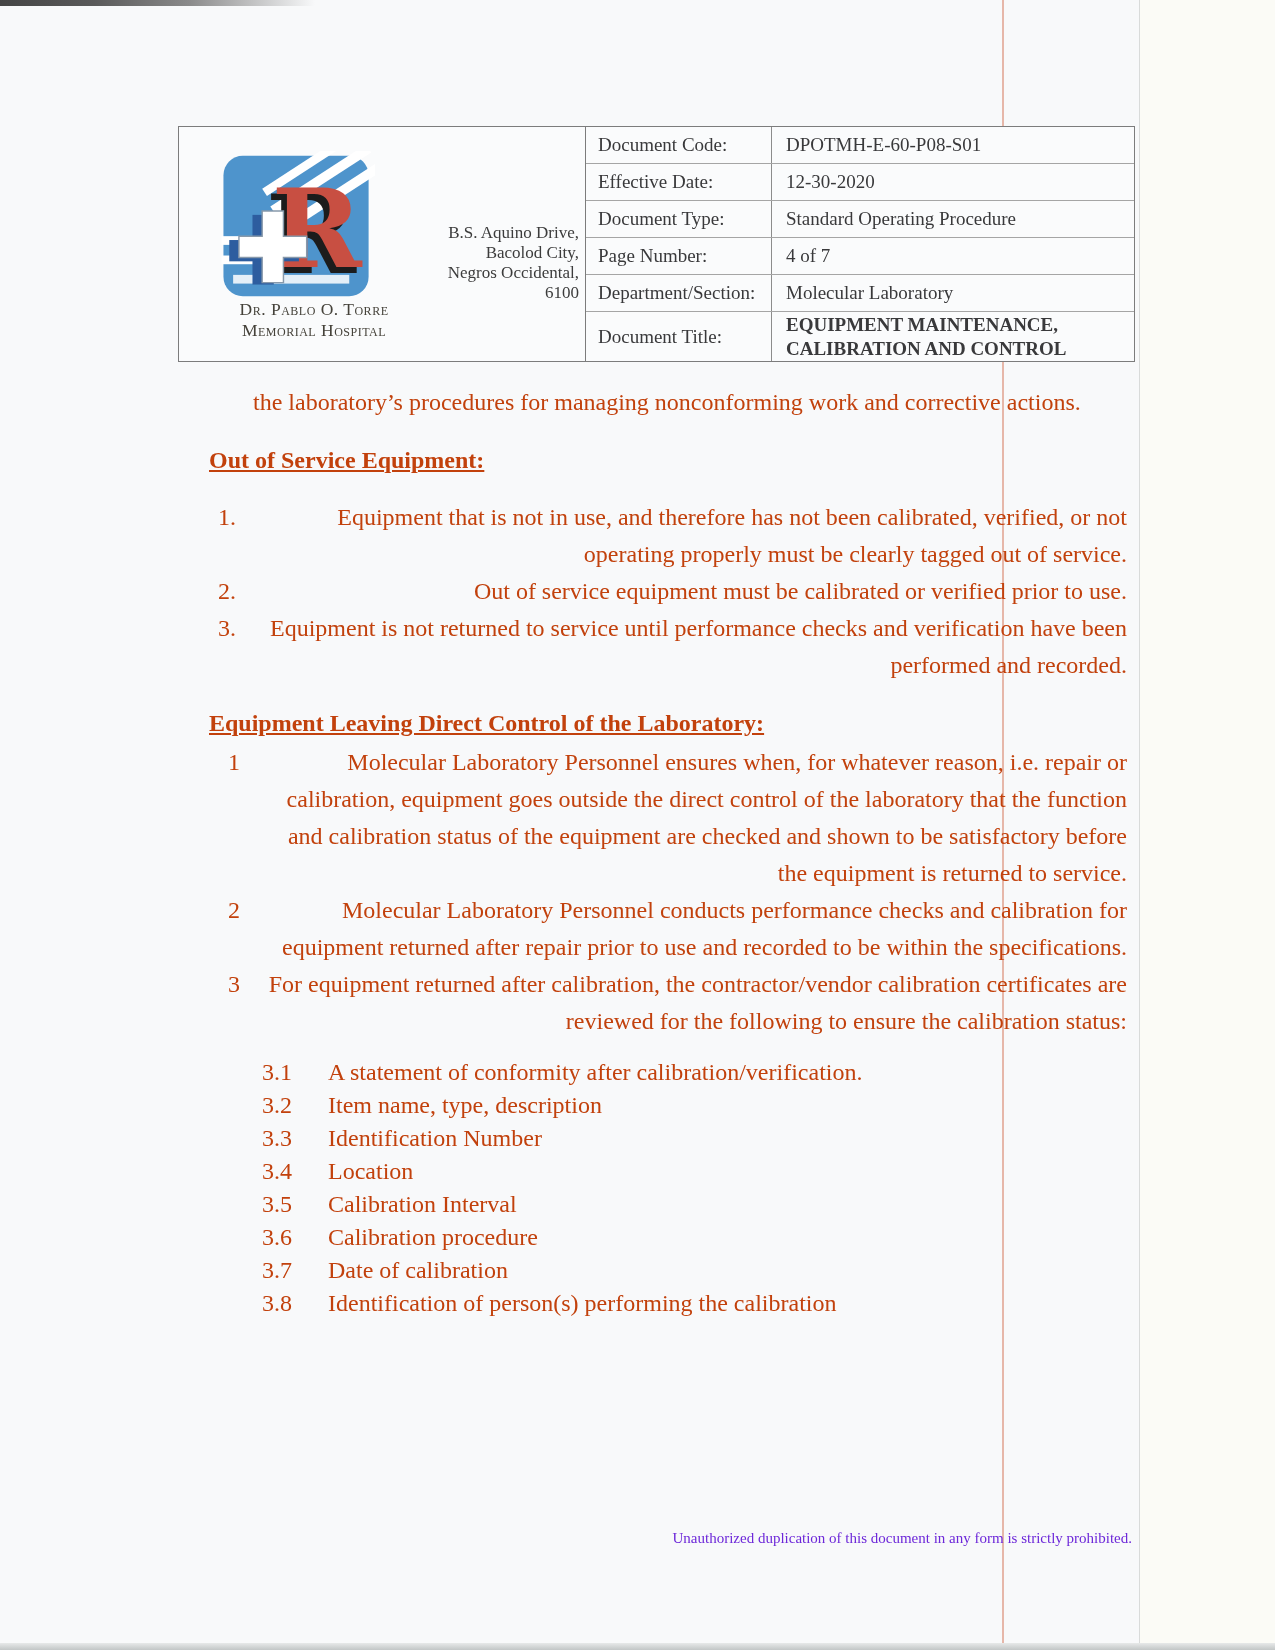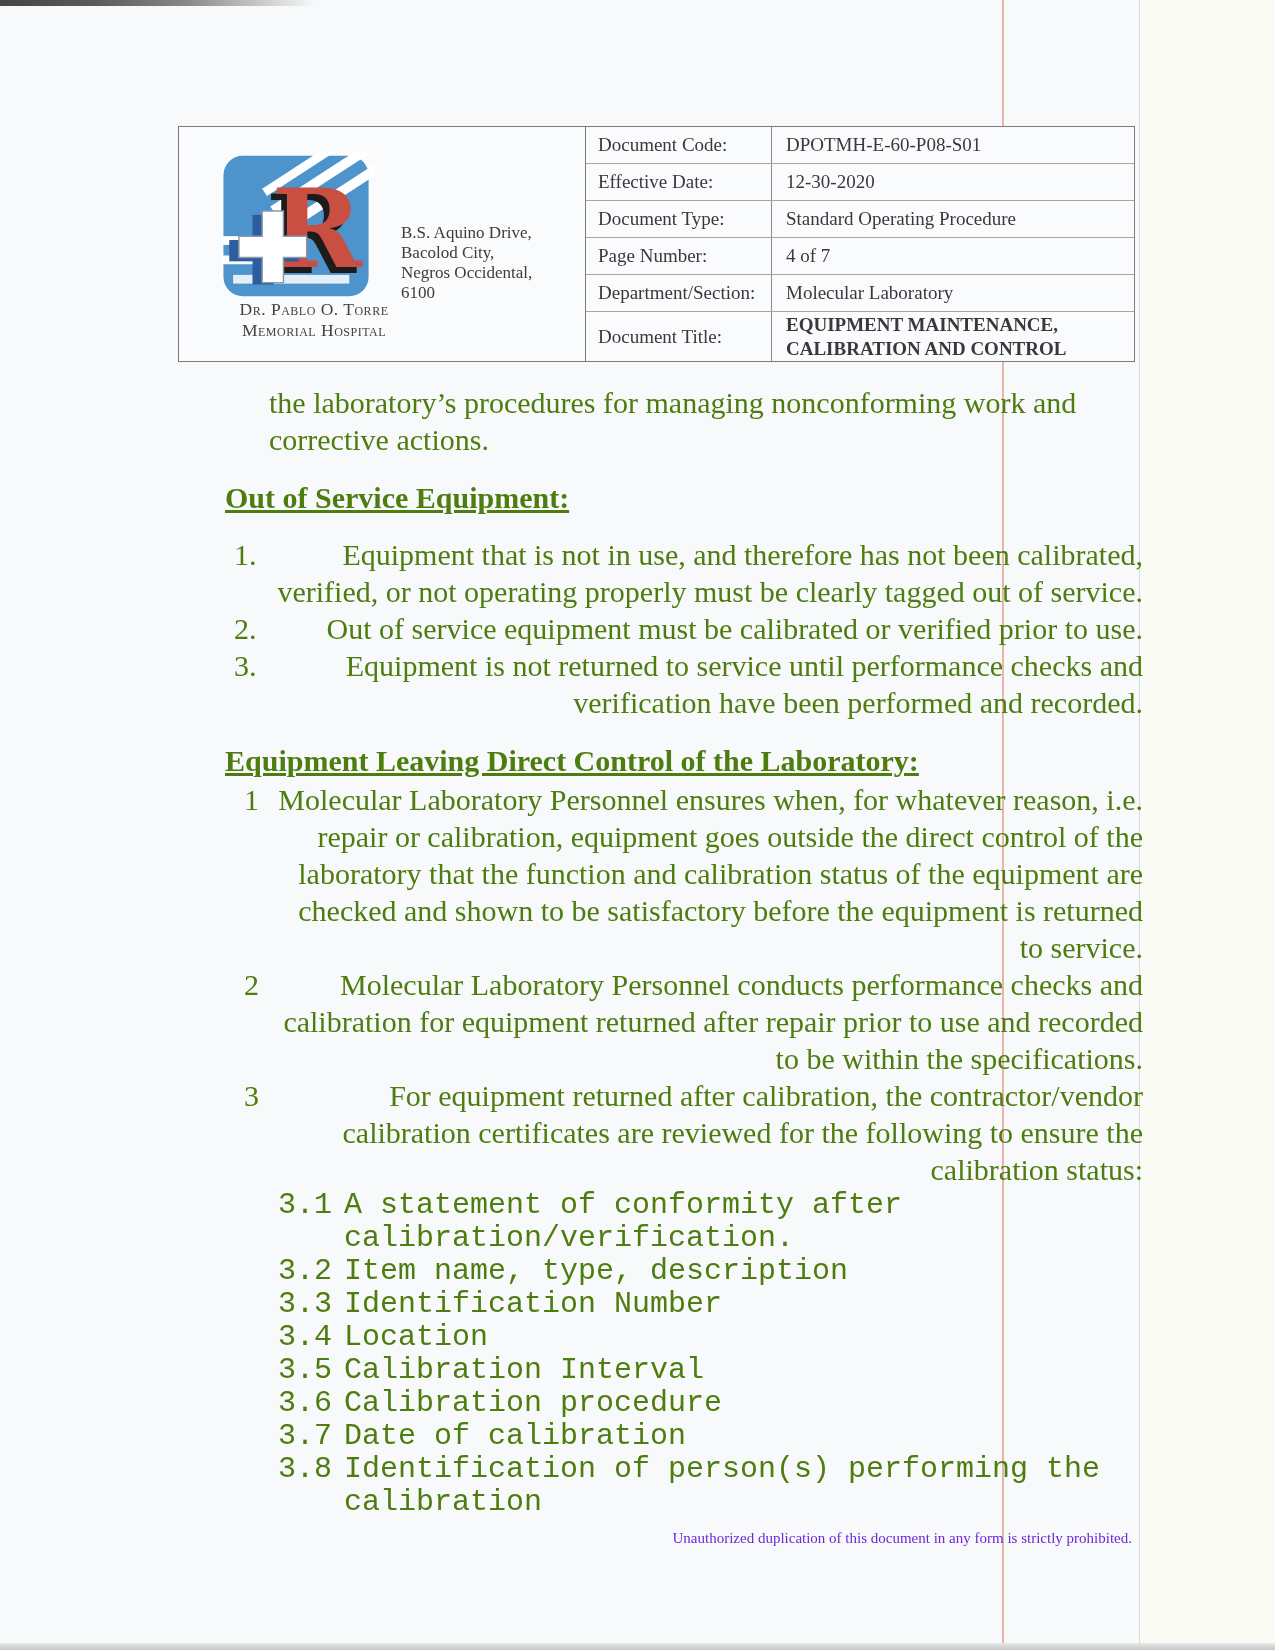--- a/index.html
+++ b/index.html
@@ -21,41 +21,41 @@
     background:linear-gradient(to bottom,#e7e9e9,#c2c6c6);}
   
   .header-box{
     position:absolute;left:178px;top:126px;width:957px;height:236px;
     border:1px solid #7c7c7c;display:flex;background:#fafbfc;box-sizing:border-box;
   }
   .cell-left{width:407px;border-right:1px solid #7c7c7c;position:relative;box-sizing:border-box;}
   .logo{position:absolute;left:40px;top:24px;width:156px;height:150px;}
   .org-name{position:absolute;left:20px;top:172px;width:230px;text-align:center;
     font-variant:small-caps;font-size:17.5px;line-height:21px;color:#45423a;letter-spacing:0.5px;}
-  .address{position:absolute;left:222px;top:96px;width:178px;text-align:left;
+  .address{position:absolute;left:222px;top:96px;width:178px;text-align:right;
     font-size:17px;line-height:20px;color:#3c3c3c;}
   .cell-fields{flex:1;display:flex;flex-direction:column;}
   .f-row{display:flex;border-bottom:1px solid #a5a5a5;height:37px;box-sizing:border-box;}
   .f-row:last-child{border-bottom:none;flex:1;height:auto;}
   .f-label{width:186px;border-right:1px solid #8c8c8c;padding-left:12px;
     display:flex;align-items:center;font-size:19px;color:#39393b;box-sizing:border-box;}
   .f-value{flex:1;padding-left:14px;display:flex;align-items:center;font-size:19px;color:#39393b;}
   .f-value.bold{font-weight:bold;line-height:24px;padding-right:60px;}
   
-  .content{position:absolute;left:199px;top:384px;width:952px;
-    font-size:30px;line-height:37px;color:#4d7c0f;}
+  .content{position:absolute;left:183px;top:384px;width:952px;
+    font-size:24px;line-height:37px;color:#c2410c;}
   .intro{margin-left:70px;width:830px;}
   .sec-heading{font-weight:bold;text-decoration:underline;margin-top:21px;margin-left:26px;}
   .olist{margin-top:20px;}
   .olist2{margin-top:2px;}
   .num-item{display:flex;margin:0;}
   .num1{width:35px;margin-left:35px;flex:none;}
   .num2{width:30px;margin-left:45px;flex:none;}
   .itext{flex:1;padding-right:8px;text-align:right;}
-  .sublist{line-height:33px;margin-top:1px;font-family:Liberation Mono, monospace;}
+  .sublist{line-height:33px;margin-top:16px;}
   .sub-item{display:flex;}
   .subnum{width:66px;margin-left:79px;flex:none;}
   .subtext{flex:1;}
   .footer-note{position:absolute;top:1530px;right:143px;font-size:15px;color:#6d28d9;}
 </style>
 </head>
 <body>
 
 <div class="paper">
 

